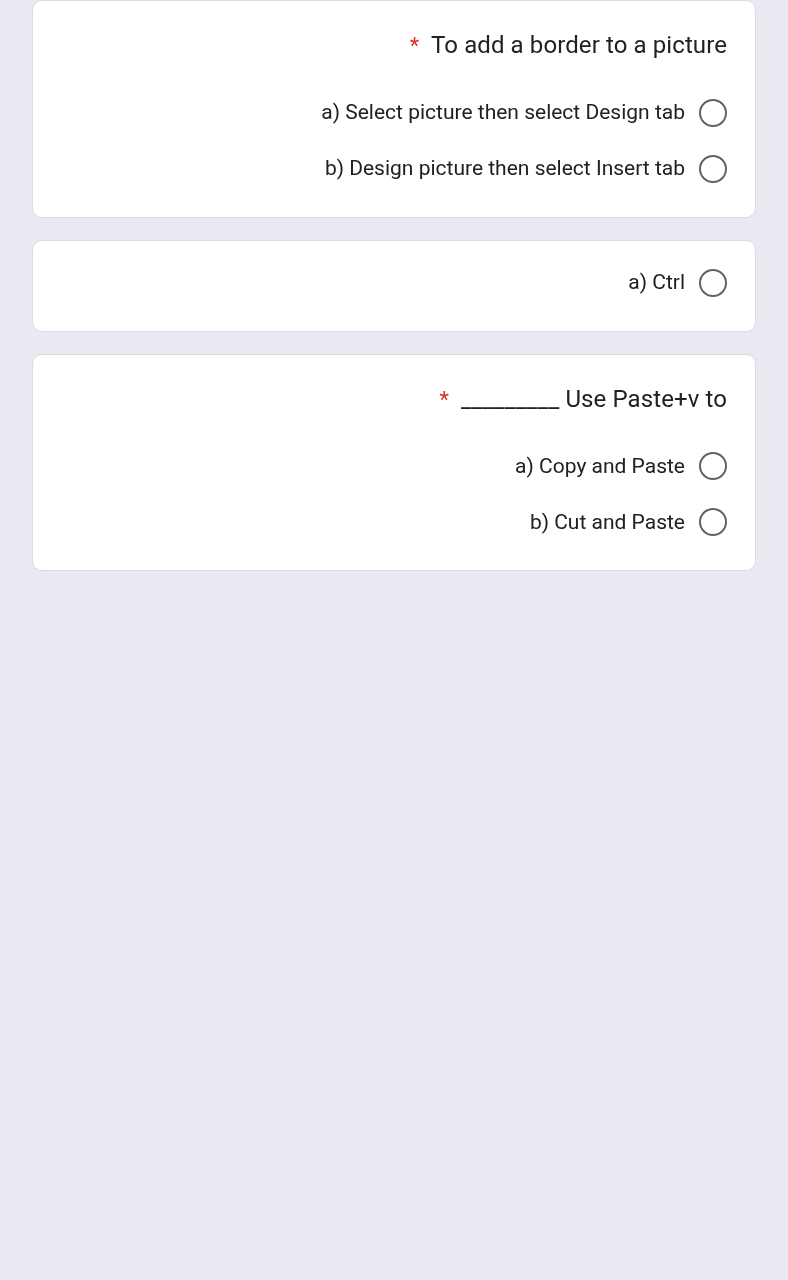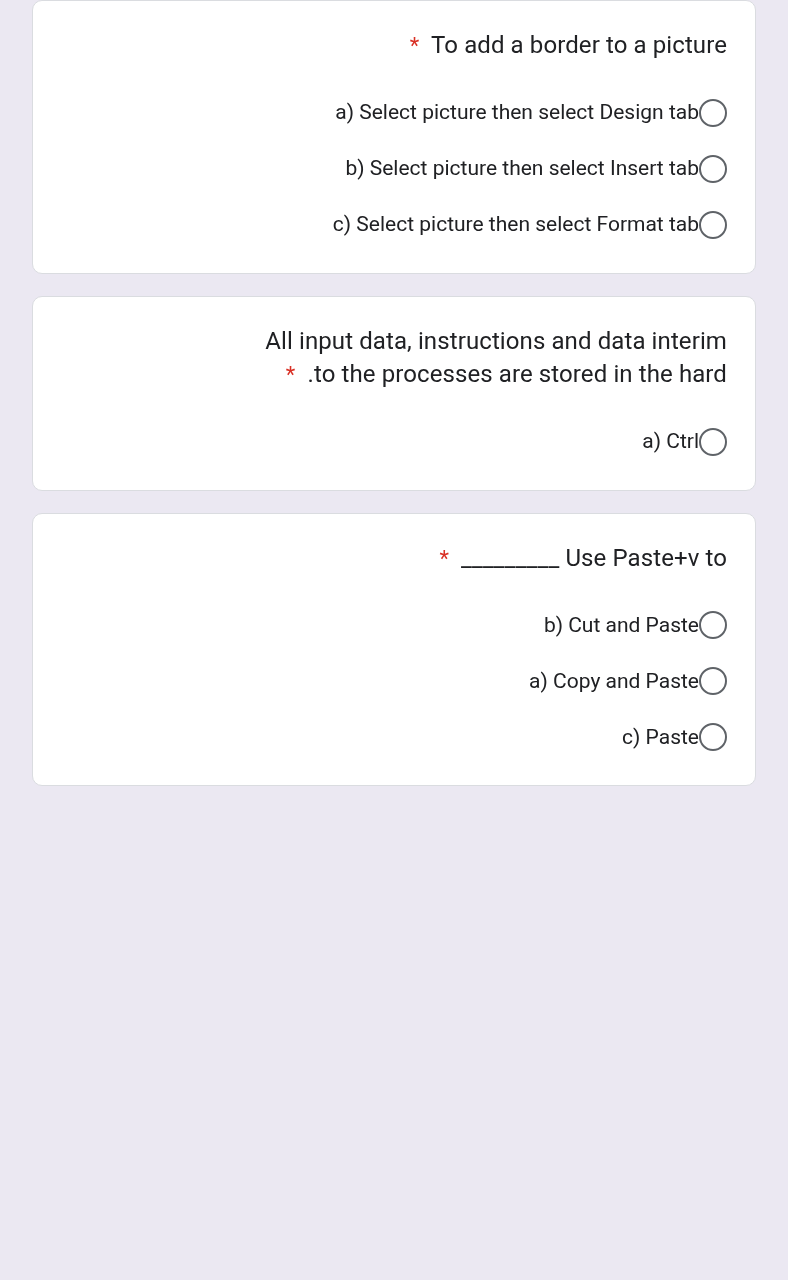--- a/index.html
+++ b/index.html
@@ -36,20 +36,21 @@
   .options {
     display: flex;
     flex-direction: column;
     gap: 28px;
   }
   .option {
     display: flex;
     flex-direction: row;
     align-items: center;
     justify-content: flex-end;
+    gap: 14px;
   }
   .option-label {
     color: #202124;
     font-size: 21px;
     text-align: right;
     line-height: 1.3;
   }
   .radio {
     flex: 0 0 auto;
     width: 28px;
@@ -69,58 +70,45 @@
     <div class="q-title">
       <span class="req">*</span>
       <span>To add a border to a picture</span>
     </div>
     <div class="options">
       <div class="option">
         <span class="option-label">a) Select picture then select Design tab</span>
         <span class="radio"></span>
       </div>
       <div class="option">
-        <span class="option-label">b) Select picture then select Insert tab</span>
-        <span class="radio"></span>
-      </div>
-      <div class="option">
-        <span class="option-label">c) Select picture then select Format tab</span>
+        <span class="option-label">b) Design picture then select Insert tab</span>
         <span class="radio"></span>
       </div>
     </div>
   </div>
 
   <div class="card">
-    <div class="q-title">
-      <span>All input data, instructions and data interim</span><br>
-      <span class="req">*</span>
-      <span>.to the processes are stored in the hard</span>
-    </div>
     <div class="options">
       <div class="option">
         <span class="option-label">a) Ctrl</span>
         <span class="radio"></span>
       </div>
     </div>
   </div>
 
   <div class="card">
     <div class="q-title">
       <span class="req">*</span>
       <span>_________ Use Paste+v to</span>
     </div>
     <div class="options">
       <div class="option">
-        <span class="option-label">b) Cut and Paste</span>
-        <span class="radio"></span>
-      </div>
-      <div class="option">
         <span class="option-label">a) Copy and Paste</span>
         <span class="radio"></span>
       </div>
       <div class="option">
-        <span class="option-label">c) Paste</span>
+        <span class="option-label">b) Cut and Paste</span>
         <span class="radio"></span>
       </div>
     </div>
   </div>
 
 </div>
 
 </body></html>

